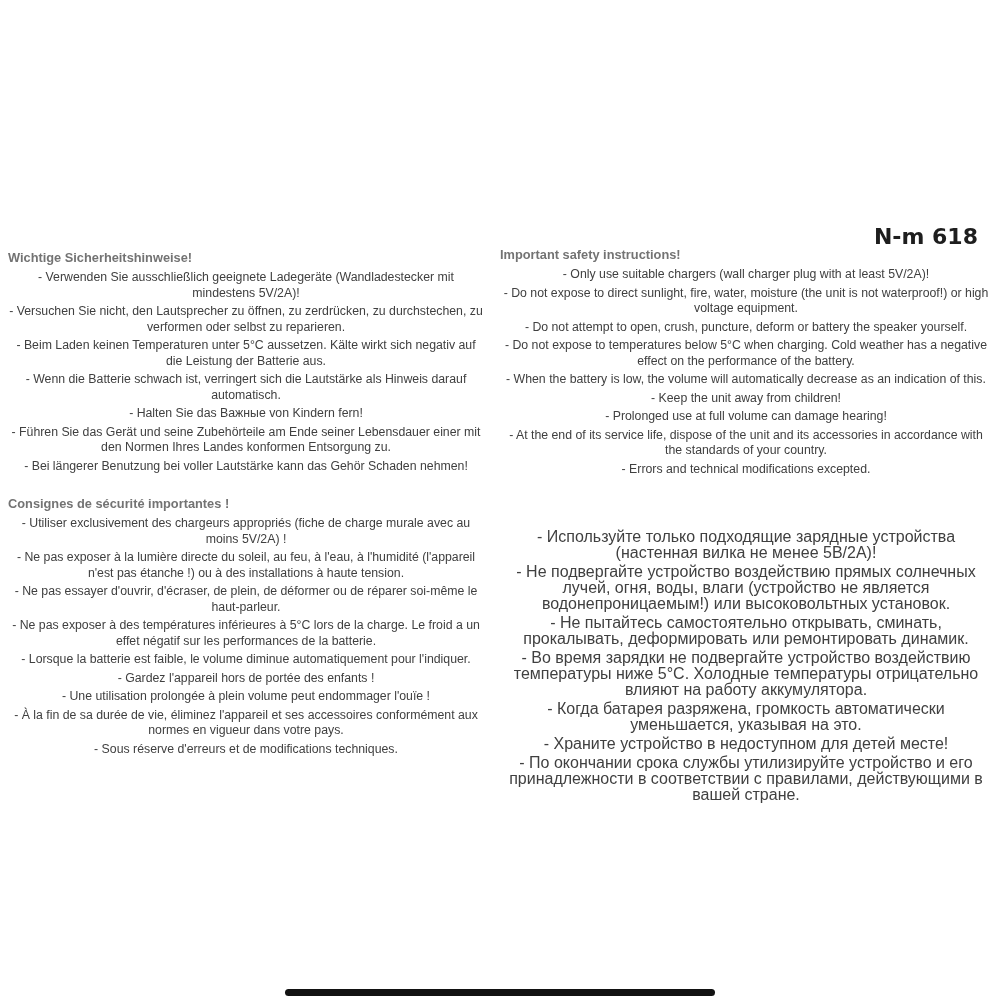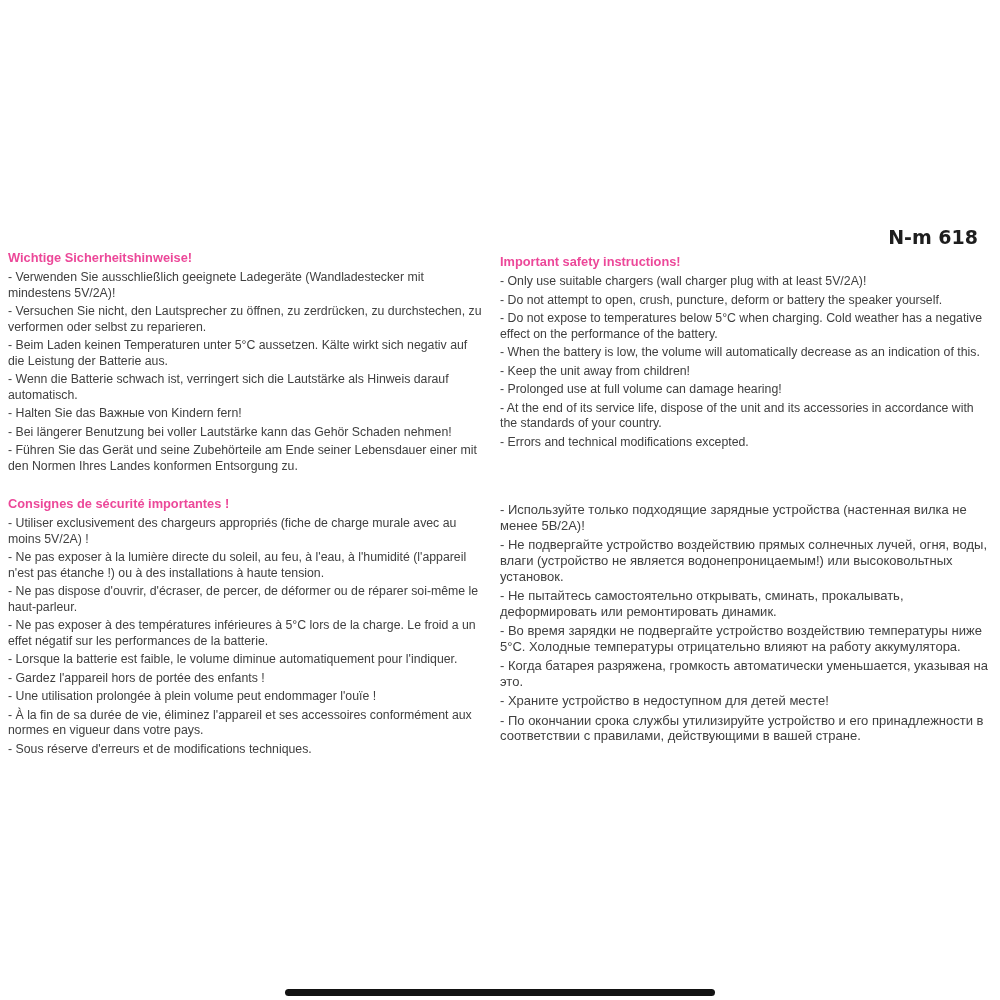--- a/index.html
+++ b/index.html
@@ -27,41 +27,42 @@
   .col-right {
     left: 500px;
     top: 226px;
     width: 492px;
   }
   .model-number {
     text-align: right;
     padding-right: 14px;
     font-family: "DejaVu Sans", sans-serif;
     font-weight: bold;
-    font-size: 19px;
+    font-size: 22px;
     line-height: 22px;
     color: #1e1e1e;
-    margin-bottom: 7px;
+    margin-bottom: 0;
   }
   .section-heading {
     font-size: 12.8px;
     font-weight: bold;
-    color: #ec4899;
+    color: #737373;
     margin: 0 0 5px 0;
     line-height: 14px;
   }
   .items .item {
     font-size: 12.3px;
     line-height: 15.5px;
     margin-bottom: 3px;
+    text-align: center;
   }
   .section-french { margin-top: 23px; }
   .section-russian { margin-top: 52px; }
   .section-russian .item {
-    font-size: 13px;
+    font-size: 16px;
     line-height: 15.8px;
     margin-bottom: 3.5px;
   }
   .home-indicator {
     position: absolute;
     left: 50%;
     transform: translateX(-50%);
     bottom: 4px;
     width: 430px;
     height: 7px;
@@ -77,50 +78,51 @@
   <div class="col col-left">
 
     <section class="section section-german">
       <h2 class="section-heading">Wichtige Sicherheitshinweise!</h2>
       <div class="items">
           <div class="item">- Verwenden Sie ausschließlich geeignete Ladegeräte (Wandladestecker mit mindestens 5V/2A)!</div>
           <div class="item">- Versuchen Sie nicht, den Lautsprecher zu öffnen, zu zerdrücken, zu durchstechen, zu verformen oder selbst zu reparieren.</div>
           <div class="item">- Beim Laden keinen Temperaturen unter 5°C aussetzen. Kälte wirkt sich negativ auf die Leistung der Batterie aus.</div>
           <div class="item">- Wenn die Batterie schwach ist, verringert sich die Lautstärke als Hinweis darauf automatisch.</div>
           <div class="item">- Halten Sie das Важные von Kindern fern!</div>
+          <div class="item">- Führen Sie das Gerät und seine Zubehörteile am Ende seiner Lebensdauer einer mit den Normen Ihres Landes konformen Entsorgung zu.</div>
           <div class="item">- Bei längerer Benutzung bei voller Lautstärke kann das Gehör Schaden nehmen!</div>
-          <div class="item">- Führen Sie das Gerät und seine Zubehörteile am Ende seiner Lebensdauer einer mit den Normen Ihres Landes konformen Entsorgung zu.</div>
         </div>
     </section>
 
     <section class="section section-french">
       <h2 class="section-heading">Consignes de sécurité importantes !</h2>
       <div class="items">
           <div class="item">- Utiliser exclusivement des chargeurs appropriés (fiche de charge murale avec au moins 5V/2A) !</div>
           <div class="item">- Ne pas exposer à la lumière directe du soleil, au feu, à l'eau, à l'humidité (l'appareil n'est pas étanche !) ou à des installations à haute tension.</div>
-          <div class="item">- Ne pas dispose d'ouvrir, d'écraser, de percer, de déformer ou de réparer soi-même le haut-parleur.</div>
+          <div class="item">- Ne pas essayer d'ouvrir, d'écraser, de plein, de déformer ou de réparer soi-même le haut-parleur.</div>
           <div class="item">- Ne pas exposer à des températures inférieures à 5°C lors de la charge. Le froid a un effet négatif sur les performances de la batterie.</div>
           <div class="item">- Lorsque la batterie est faible, le volume diminue automatiquement pour l'indiquer.</div>
           <div class="item">- Gardez l'appareil hors de portée des enfants !</div>
           <div class="item">- Une utilisation prolongée à plein volume peut endommager l'ouïe !</div>
           <div class="item">- À la fin de sa durée de vie, éliminez l'appareil et ses accessoires conformément aux normes en vigueur dans votre pays.</div>
           <div class="item">- Sous réserve d'erreurs et de modifications techniques.</div>
         </div>
     </section>
 
   </div>
 
   <div class="col col-right">
 
     <div class="model-number">N-m 618</div>
 
     <section class="section section-english">
       <h2 class="section-heading">Important safety instructions!</h2>
       <div class="items">
           <div class="item">- Only use suitable chargers (wall charger plug with at least 5V/2A)!</div>
+          <div class="item">- Do not expose to direct sunlight, fire, water, moisture (the unit is not waterproof!) or high voltage equipment.</div>
           <div class="item">- Do not attempt to open, crush, puncture, deform or battery the speaker yourself.</div>
           <div class="item">- Do not expose to temperatures below 5°C when charging. Cold weather has a negative effect on the performance of the battery.</div>
           <div class="item">- When the battery is low, the volume will automatically decrease as an indication of this.</div>
           <div class="item">- Keep the unit away from children!</div>
           <div class="item">- Prolonged use at full volume can damage hearing!</div>
           <div class="item">- At the end of its service life, dispose of the unit and its accessories in accordance with the standards of your country.</div>
           <div class="item">- Errors and technical modifications excepted.</div>
         </div>
     </section>
 

